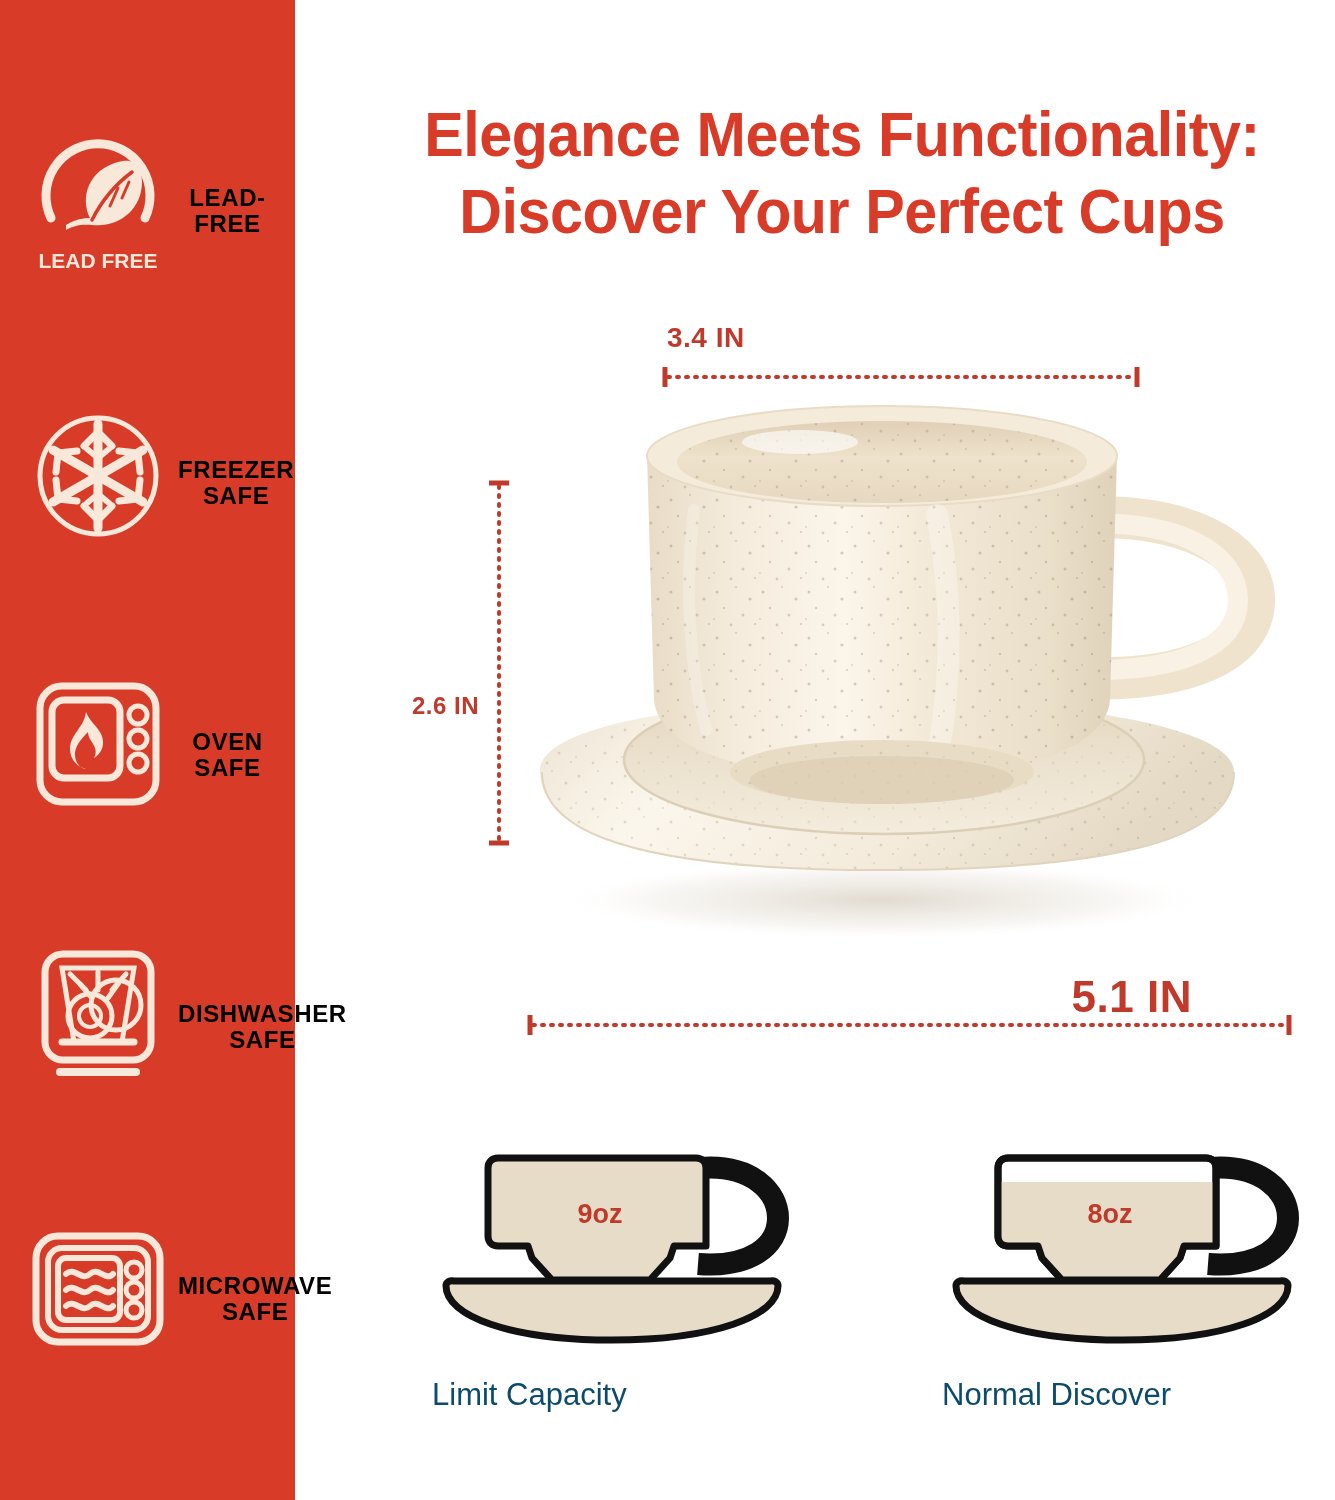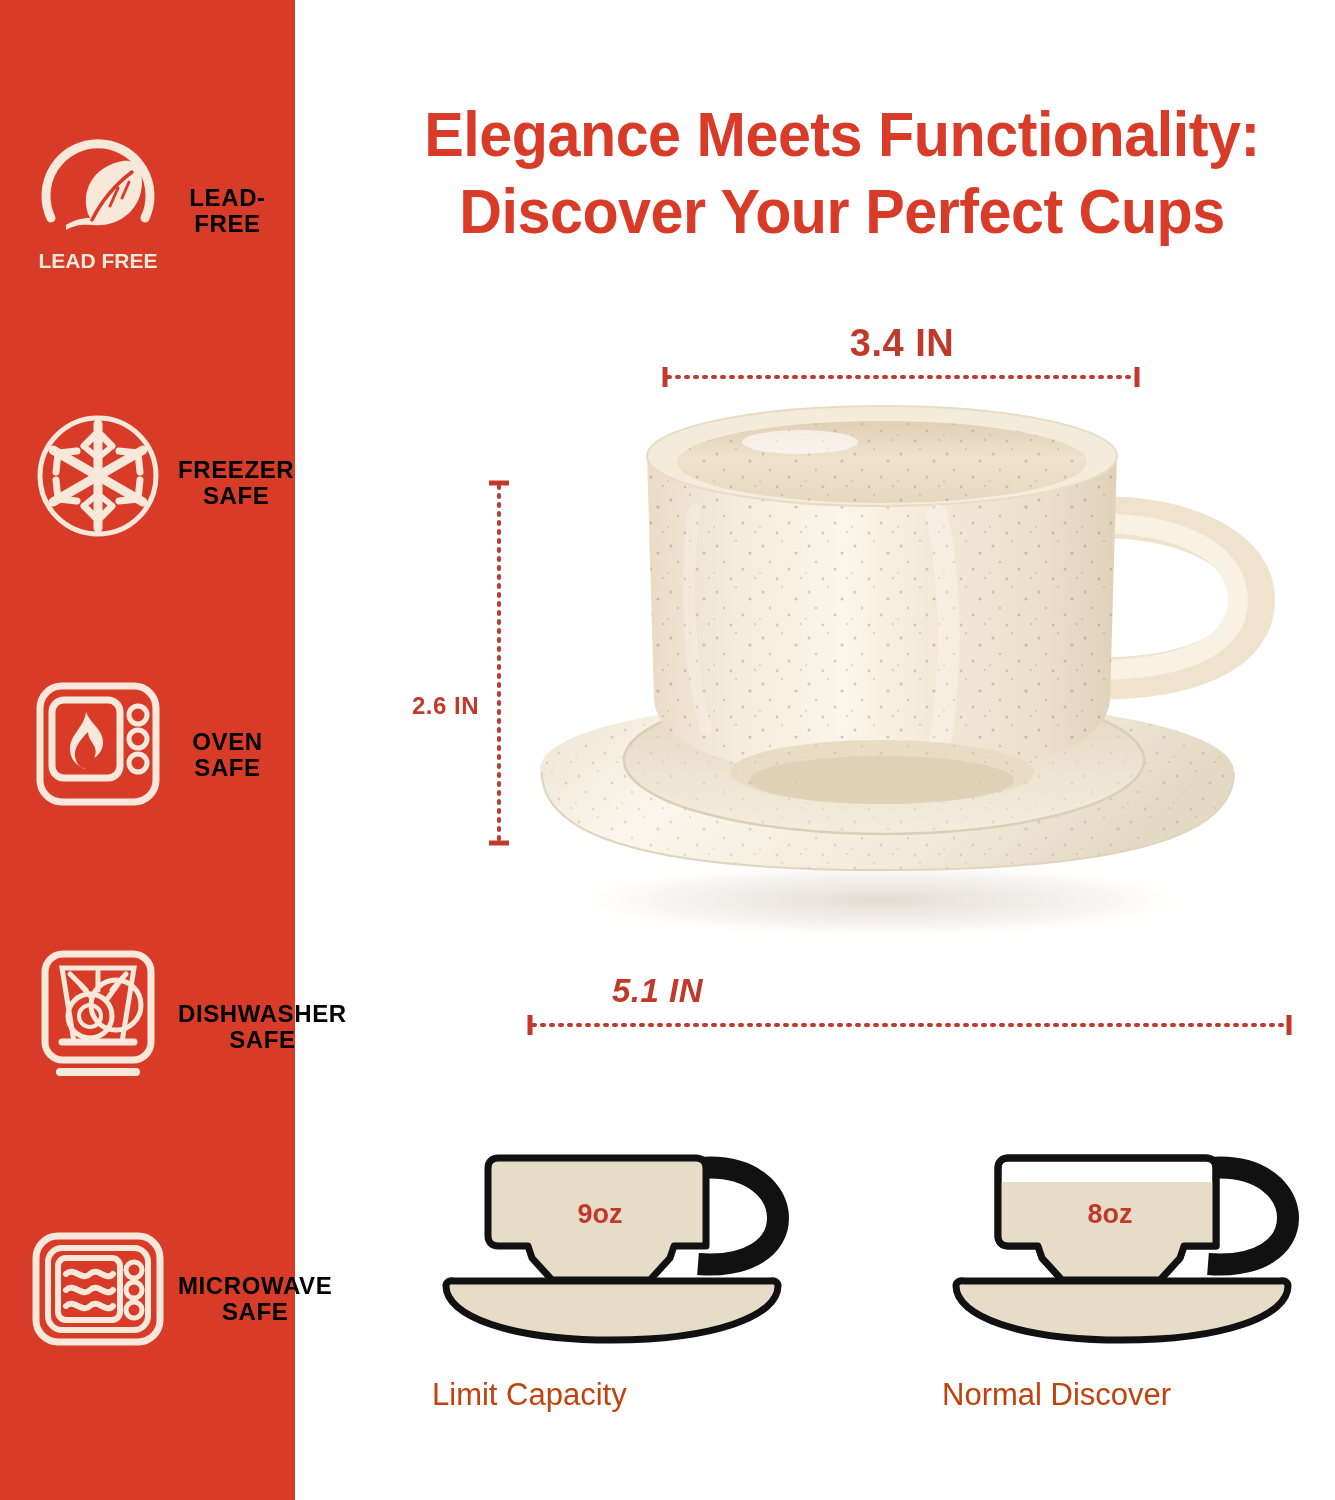--- a/index.html
+++ b/index.html
@@ -97,35 +97,35 @@
   
   .dim-label {
     position: absolute;
     color: #C0392B;
     font-weight: bold;
     font-family: "Liberation Sans", sans-serif;
     white-space: nowrap;
   }
   #dim-top-label {
     left: 355px; top: 322px; width: 470px;
-    text-align: center; font-size: 38px;
+    text-align: left; font-size: 28px;
     letter-spacing: 0.5px;
   }
   #dim-top-line {
     position: absolute; left: 350px; top: 366px; width: 478px; height: 22px;
   }
   #dim-left-label {
     left: 88px; top: 692px; font-size: 24px; letter-spacing: 0.5px; margin-left: 12px;
   }
   #dim-left-line {
     position: absolute; left: 176px; top: 480px; width: 22px; height: 366px;
   }
   #dim-bottom-label {
     left: 300px; top: 972px; width: 580px;
-    text-align: left; font-size: 33px; letter-spacing: 0.5px; font-style: italic;
+    text-align: right; font-size: 44px; letter-spacing: 0.5px;
   }
   #dim-bottom-line {
     position: absolute; left: 215px; top: 1014px; width: 765px; height: 22px;
   }
   .dimline-svg { display: block; overflow: visible; }
 
   
   #capacity-row {
     position: absolute;
     left: 120px;
@@ -137,21 +137,21 @@
   }
   .cap-block {
     width: 400px;
     display: flex;
     flex-direction: column;
     align-items: flex-start;
   }
   .cap-svg { display: block; width: 360px; height: 225px; }
   .cap-caption {
     margin-top: 12px;
-    color: #c2410c;
+    color: #0c4a6e;
     font-size: 31px;
     font-family: "Liberation Sans", sans-serif;
     text-align: center;
     white-space: nowrap;
   }
   .oz-text {
     font-family: "Liberation Sans", sans-serif;
     font-size: 27px;
     font-weight: bold;
     fill: #C0392B;

